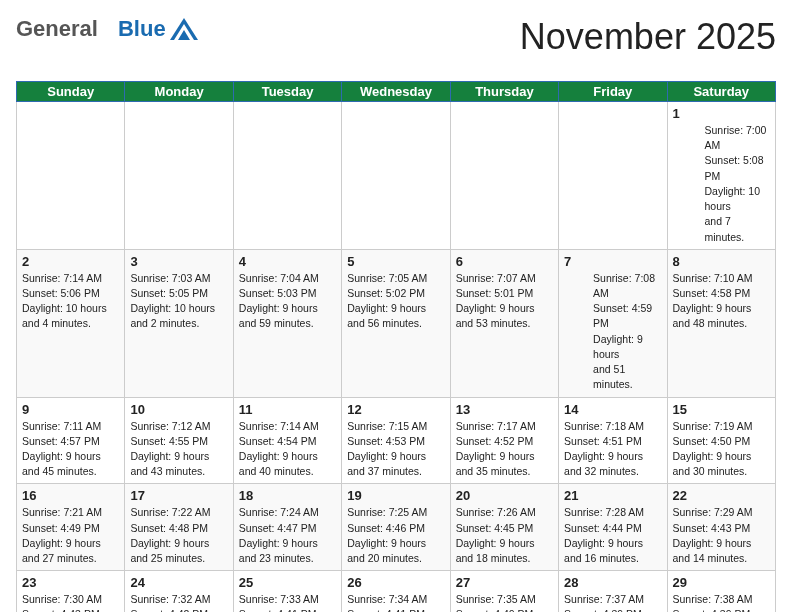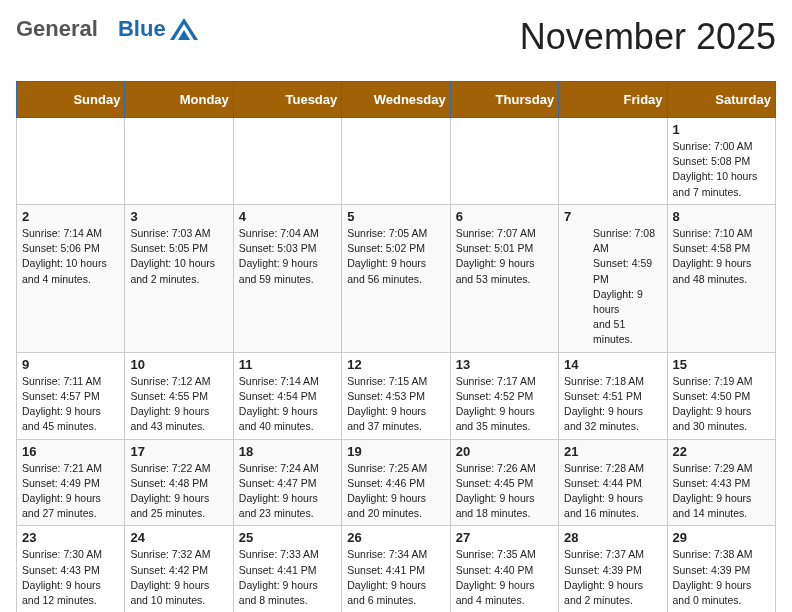--- a/index.html
+++ b/index.html
@@ -45,26 +45,26 @@
     .location {
       font-size: 15px;
       color: #444;
     }
     .calendar-table {
       width: 100%;
       border-collapse: collapse;
       border: 1px solid #ccc;
     }
     .calendar-table th {
-      background-color: #a16207;
+      background-color: #15803d;
       color: #fff;
       font-size: 13px;
       font-weight: bold;
-      padding: 10px 4px;
-      text-align: right;
+      padding: 2px 4px;
+      text-align: center;
       border: 1px solid #2e6ab0;
     }
     .calendar-table td {
       border: 1px solid #ccc;
       vertical-align: top;
       padding: 4px 5px;
       font-size: 10.5px;
       color: #222;
       height: 80px;
       width: calc(100% / 7);
@@ -126,21 +126,21 @@
   <tbody id="calendar-body">
   <tr class="row-normal">
         <td class="empty-cell"></td>
         <td class="empty-cell"></td>
         <td class="empty-cell"></td>
         <td class="empty-cell"></td>
         <td class="empty-cell"></td>
         <td class="empty-cell"></td>
         <td>
           <span class="day-number">1</span>
-          <div class="day-info" style="white-space: pre-line;">Sunrise: 7:00 AM
+          <div class="day-info" style="white-space: pre-line; margin-left: 32px;">Sunrise: 7:00 AM
 Sunset: 5:08 PM
 Daylight: 10 hours
 and 7 minutes.</div>
         </td>
       </tr>
       <tr class="row-alt">
         <td>
           <span class="day-number">2</span>
           <div class="day-info" style="white-space: pre-line;">Sunrise: 7:14 AM
 Sunset: 5:06 PM

